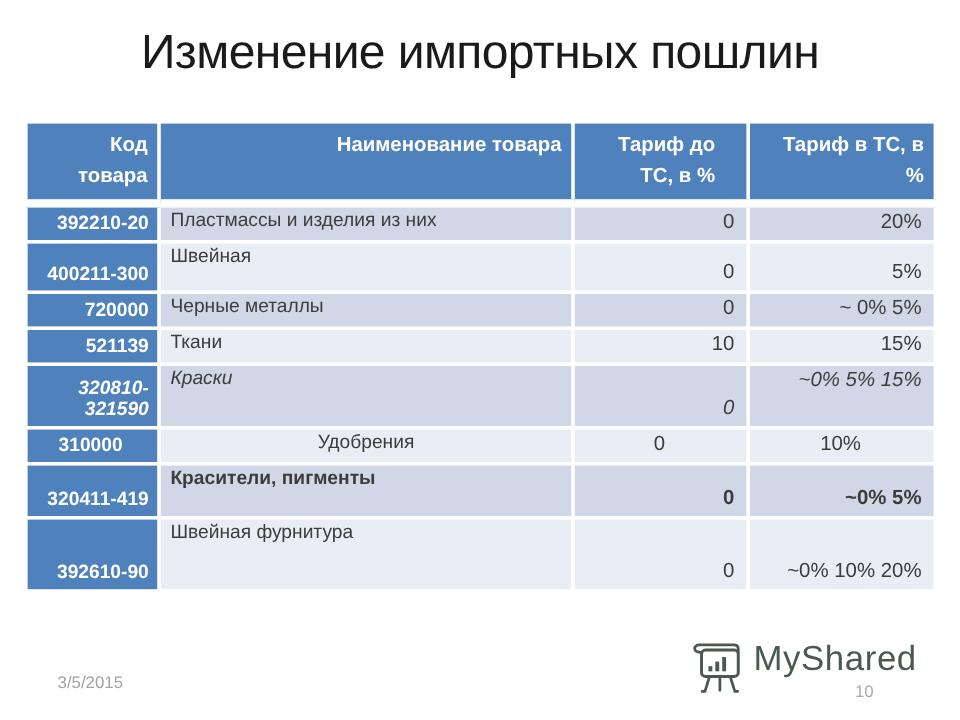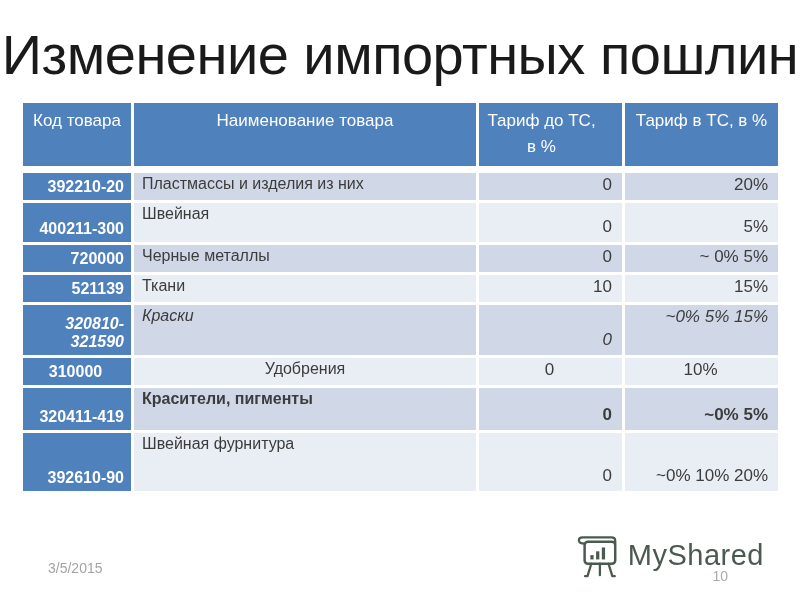--- a/index.html
+++ b/index.html
@@ -10,21 +10,21 @@
     position: relative;
     overflow: hidden;
   }
   .slide { position: absolute; inset: 0; background: #ffffff; }
 
   
   .slide-title {
     position: absolute;
     top: 22px; left: 0; right: 0;
     text-align: center;
-    font-size: 56px;
+    font-size: 40px;
     font-weight: 400;
     letter-spacing: -0.5px;
     color: #1a1a1a;
     white-space: nowrap;
   }
 
   
   table.tariff {
     position: absolute;
     left: 20px; top: 100px;
@@ -36,22 +36,22 @@
   col.c2 { width: 345px; }
   col.c3 { width: 146px; }
   col.c4 { width: 156px; }
 
   th, td { border: 3px solid #ffffff; }
 
   thead th {
     background: #4f81bd;
     color: #ffffff;
     font-size: 17px;
-    font-weight: 400;
-    text-align: center;
+    font-weight: 700;
+    text-align: right;
     vertical-align: top;
     padding: 5px 8px;
     line-height: 1.55;
     height: 50px;
     border-bottom: 7px solid #ffffff;
   }
   thead th.h-before { padding-right: 26px; }
 
   tbody td { font-size: 16px; color: #3c3c3c; }
 
@@ -101,21 +101,20 @@
     right: 72px; top: 568px;
     font-size: 14px;
     color: #ababab;
   }
 
   
   .watermark {
     position: absolute;
     top: 535px; right: 36px;
     display: flex;
-    align-items: center;
     gap: 8px;
     color: #4b5a50;
   }
   .watermark .logo-icon { width: 44px; height: 46px; flex: 0 0 auto; }
   .watermark .logo-text {
     font-size: 29px;
     font-weight: 400;
     letter-spacing: 0.5px;
     line-height: 1;
     padding-bottom: 6px;

